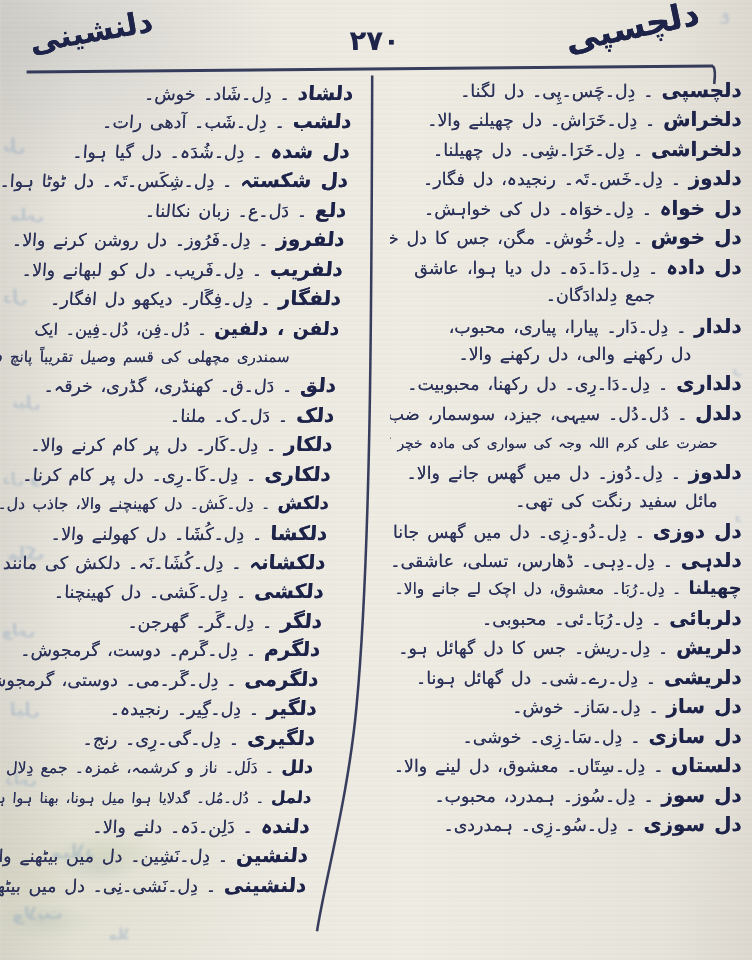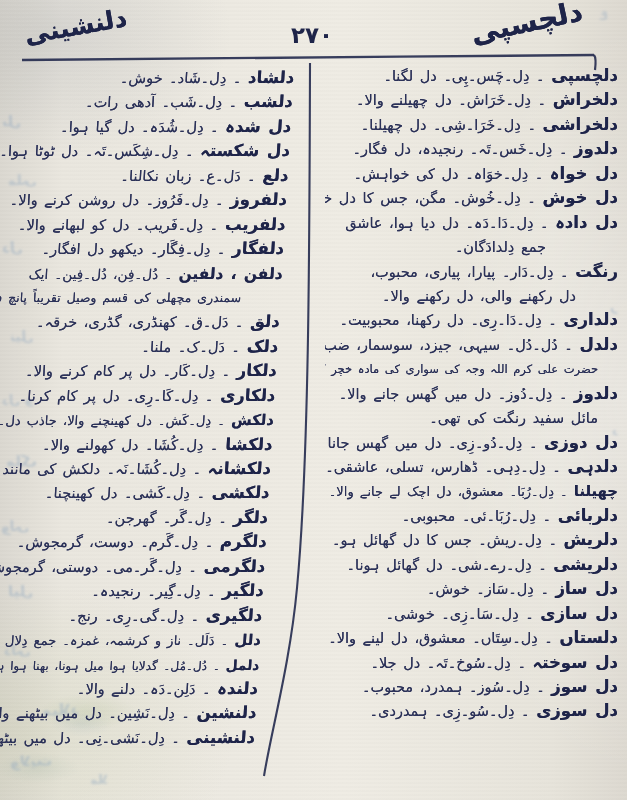--- a/index.html
+++ b/index.html
@@ -95,37 +95,36 @@
 
   <div class="col col-right">
       <div class="line"><span class="head">دلچسپی</span><span class="rest"> ۔ دِل۔چَس۔پِی۔ دل لگنا۔</span></div>
       <div class="line"><span class="head">دلخراش</span><span class="rest"> ۔ دِل۔خَرَاش۔ دل چھیلنے والا۔</span></div>
       <div class="line"><span class="head">دلخراشی</span><span class="rest"> ۔ دِل۔خَرَا۔شِی۔ دل چھیلنا۔</span></div>
       <div class="line"><span class="head">دلدوز</span><span class="rest"> ۔ دِل۔خَس۔تَہ۔ رنجیدہ، دل فگار۔</span></div>
       <div class="line"><span class="head">دل خواہ</span><span class="rest"> ۔ دِل۔خوَاہ۔ دل کی خواہش۔</span></div>
       <div class="line"><span class="head">دل خوش</span><span class="rest"> ۔ دِل۔خُوش۔ مگن، جس کا دل خوش ہو۔</span></div>
       <div class="line"><span class="head">دل دادہ</span><span class="rest"> ۔ دِل۔دَا۔دَہ۔ دل دیا ہوا، عاشق</span></div>
       <div class="line" style="padding-right: 72px;"><span class="rest">جمع دِلدادَگان۔</span></div>
-      <div class="line"><span class="head">رنگت</span><span class="rest"> ۔ دِل۔دَار۔ پیارا، پیاری، محبوب،</span></div>
+      <div class="line"><span class="head">دلدار</span><span class="rest"> ۔ دِل۔دَار۔ پیارا، پیاری، محبوب،</span></div>
       <div class="line" style="padding-right: 42px;"><span class="rest">دل رکھنے والی، دل رکھنے والا۔</span></div>
       <div class="line"><span class="head">دلداری</span><span class="rest"> ۔ دِل۔دَا۔رِی۔ دل رکھنا، محبوبیت۔</span></div>
       <div class="line"><span class="head">دلدل</span><span class="rest"> ۔ دُل۔دُل۔ سیہی، جیزد، سوسمار، ضب،</span></div>
       <div class="line" style="padding-right: 20px; font-size: 11.5px;"><span class="rest">حضرت علی کرم اللہ وجہ کی سواری کی مادہ خچر کا نام جو سیاہی</span></div>
       <div class="line"><span class="head">دلدوز</span><span class="rest"> ۔ دِل۔دُوز۔ دل میں گھس جانے والا۔</span></div>
       <div class="line" style="padding-right: 20px;"><span class="rest">مائل سفید رنگت کی تھی۔</span></div>
       <div class="line"><span class="head">دل دوزی</span><span class="rest"> ۔ دِل۔دُو۔زِی۔ دل میں گھس جانا۔</span></div>
       <div class="line"><span class="head">دلدہی</span><span class="rest"> ۔ دِل۔دِہی۔ ڈھارس، تسلی، عاشقی۔</span></div>
       <div class="line" style="font-size: 13px;"><span class="head">چھیلنا</span><span class="rest"> ۔ دِل۔رُبَا۔ معشوق، دل اچک لے جانے والا۔</span></div>
       <div class="line"><span class="head">دلربائی</span><span class="rest"> ۔ دِل۔رُبَا۔ئی۔ محبوبی۔</span></div>
       <div class="line"><span class="head">دلریش</span><span class="rest"> ۔ دِل۔ریش۔ جس کا دل گھائل ہو۔</span></div>
       <div class="line"><span class="head">دلریشی</span><span class="rest"> ۔ دِل۔رے۔شی۔ دل گھائل ہونا۔</span></div>
       <div class="line"><span class="head">دل ساز</span><span class="rest"> ۔ دِل۔سَاز۔ خوش۔</span></div>
       <div class="line"><span class="head">دل سازی</span><span class="rest"> ۔ دِل۔سَا۔زِی۔ خوشی۔</span></div>
       <div class="line"><span class="head">دلستاں</span><span class="rest"> ۔ دِل۔سِتَاں۔ معشوق، دل لینے والا۔</span></div>
-      <div class="line"><span class="head">دل سوختہ</span><span class="rest"> ۔ دِل۔سُوخ۔تَہ۔ دل جلا۔</span></div>
       <div class="line"><span class="head">دل سوز</span><span class="rest"> ۔ دِل۔سُوز۔ ہمدرد، محبوب۔</span></div>
       <div class="line"><span class="head">دل سوزی</span><span class="rest"> ۔ دِل۔سُو۔زِی۔ ہمدردی۔</span></div>
     </div>
   <div class="col col-left">
       <div class="line"><span class="head">دلشاد</span><span class="rest"> ۔ دِل۔شَاد۔ خوش۔</span></div>
       <div class="line"><span class="head">دلشب</span><span class="rest"> ۔ دِل۔شَب۔ آدھی رات۔</span></div>
       <div class="line"><span class="head">دل شدہ</span><span class="rest"> ۔ دِل۔شُدَہ۔ دل گیا ہوا۔</span></div>
       <div class="line"><span class="head">دل شکستہ</span><span class="rest"> ۔ دِل۔شِکَس۔تَہ۔ دل ٹوٹا ہوا۔</span></div>
       <div class="line"><span class="head">دلع</span><span class="rest"> ۔ دَل۔ع۔ زبان نکالنا۔</span></div>
       <div class="line"><span class="head">دلفروز</span><span class="rest"> ۔ دِل۔فَرُوز۔ دل روشن کرنے والا۔</span></div>

